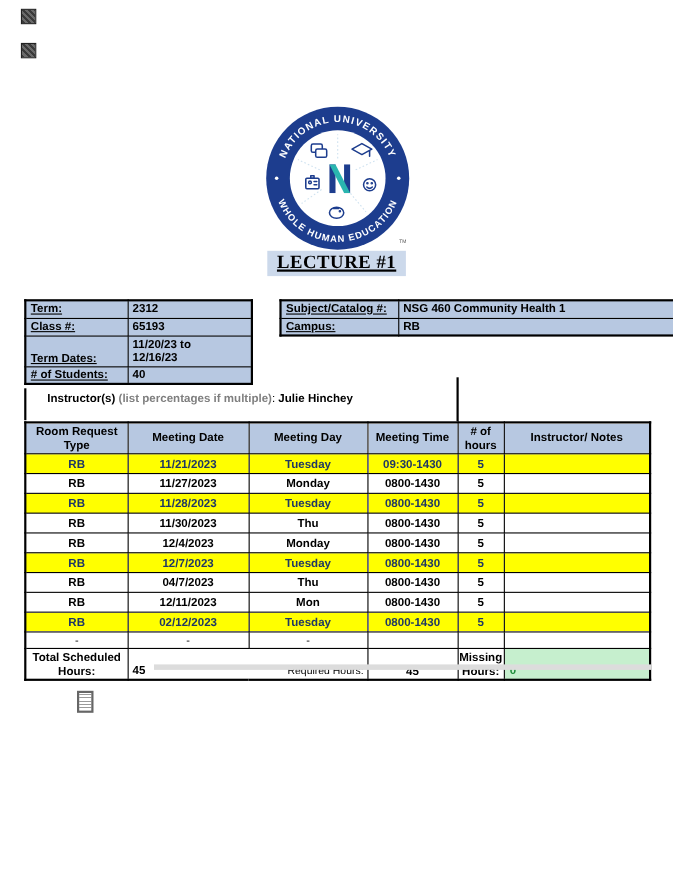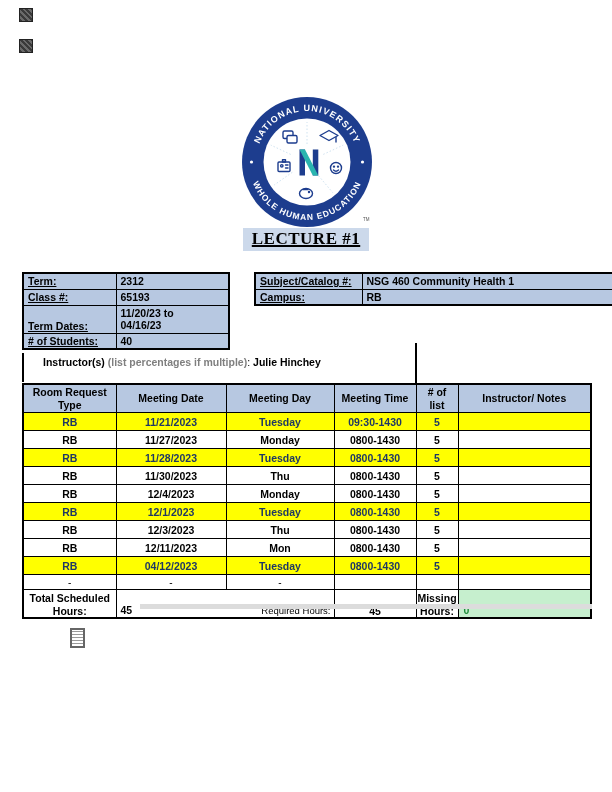--- a/index.html
+++ b/index.html
@@ -144,21 +144,21 @@
       <th>Term:</th>
       <td>2312</td>
     </tr>
     <tr class="r-short">
       <th>Class #:</th>
       <td>65193</td>
     </tr>
     <tr class="r-tall">
       <th class="v-bottom">Term Dates:</th>
       <td class="pre">11/20/23 to
-04/16/23</td>
+12/16/23</td>
     </tr>
     <tr class="r-short">
       <th># of Students:</th>
       <td>40</td>
     </tr>
   </tbody>
     </table>
 
   <table class="info info-right">
     <colgroup>
@@ -192,21 +192,21 @@
         <col style="width:133px">
     </colgroup>
     <tbody>
         <tr>
       <th class="pre">Room Request
 Type</th>
       <th>Meeting Date</th>
       <th>Meeting Day</th>
       <th>Meeting Time</th>
       <th class="pre"># of
-list</th>
+hours</th>
       <th class="right">Instructor/ Notes</th>
     </tr>
     <tr class="hl">
       <td>RB</td>
       <td>11/21/2023</td>
       <td>Tuesday</td>
       <td>09:30-1430</td>
       <td>5</td>
       <td></td>
     </tr>
@@ -237,45 +237,45 @@
     <tr>
       <td>RB</td>
       <td>12/4/2023</td>
       <td>Monday</td>
       <td>0800-1430</td>
       <td>5</td>
       <td></td>
     </tr>
     <tr class="hl">
       <td>RB</td>
-      <td>12/1/2023</td>
+      <td>12/7/2023</td>
       <td>Tuesday</td>
       <td>0800-1430</td>
       <td>5</td>
       <td></td>
     </tr>
     <tr>
       <td>RB</td>
-      <td>12/3/2023</td>
+      <td>04/7/2023</td>
       <td>Thu</td>
       <td>0800-1430</td>
       <td>5</td>
       <td></td>
     </tr>
     <tr>
       <td>RB</td>
       <td>12/11/2023</td>
       <td>Mon</td>
       <td>0800-1430</td>
       <td>5</td>
       <td></td>
     </tr>
     <tr class="hl">
       <td>RB</td>
-      <td>04/12/2023</td>
+      <td>02/12/2023</td>
       <td>Tuesday</td>
       <td>0800-1430</td>
       <td>5</td>
       <td></td>
     </tr>
     <tr class="dash">
       <td>-</td>
       <td>-</td>
       <td>-</td>
       <td></td>

